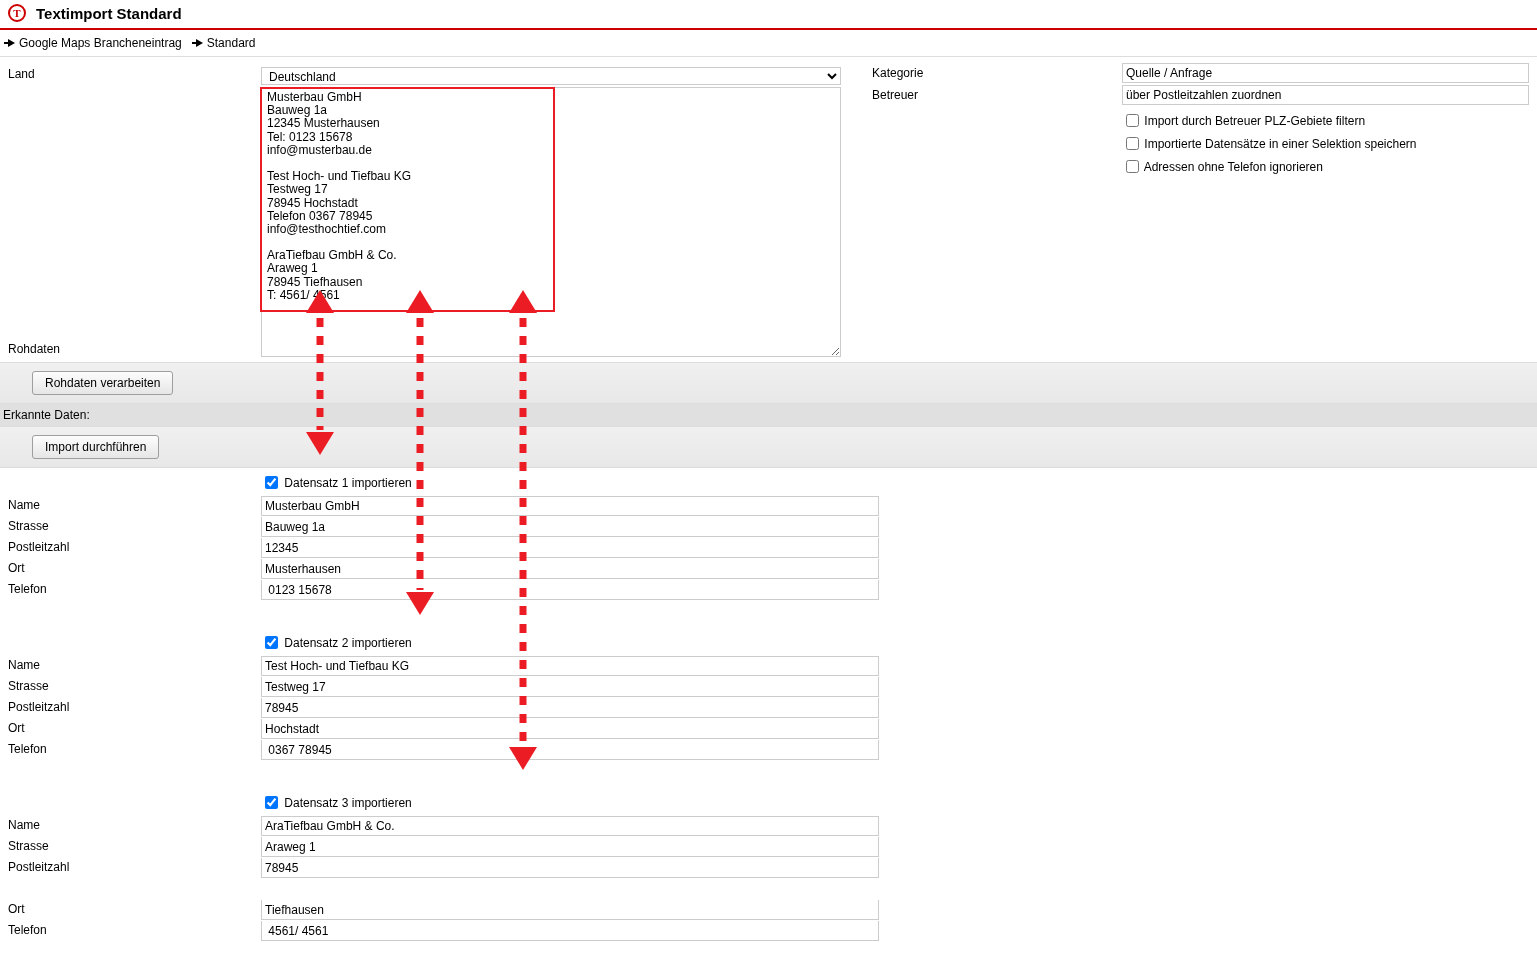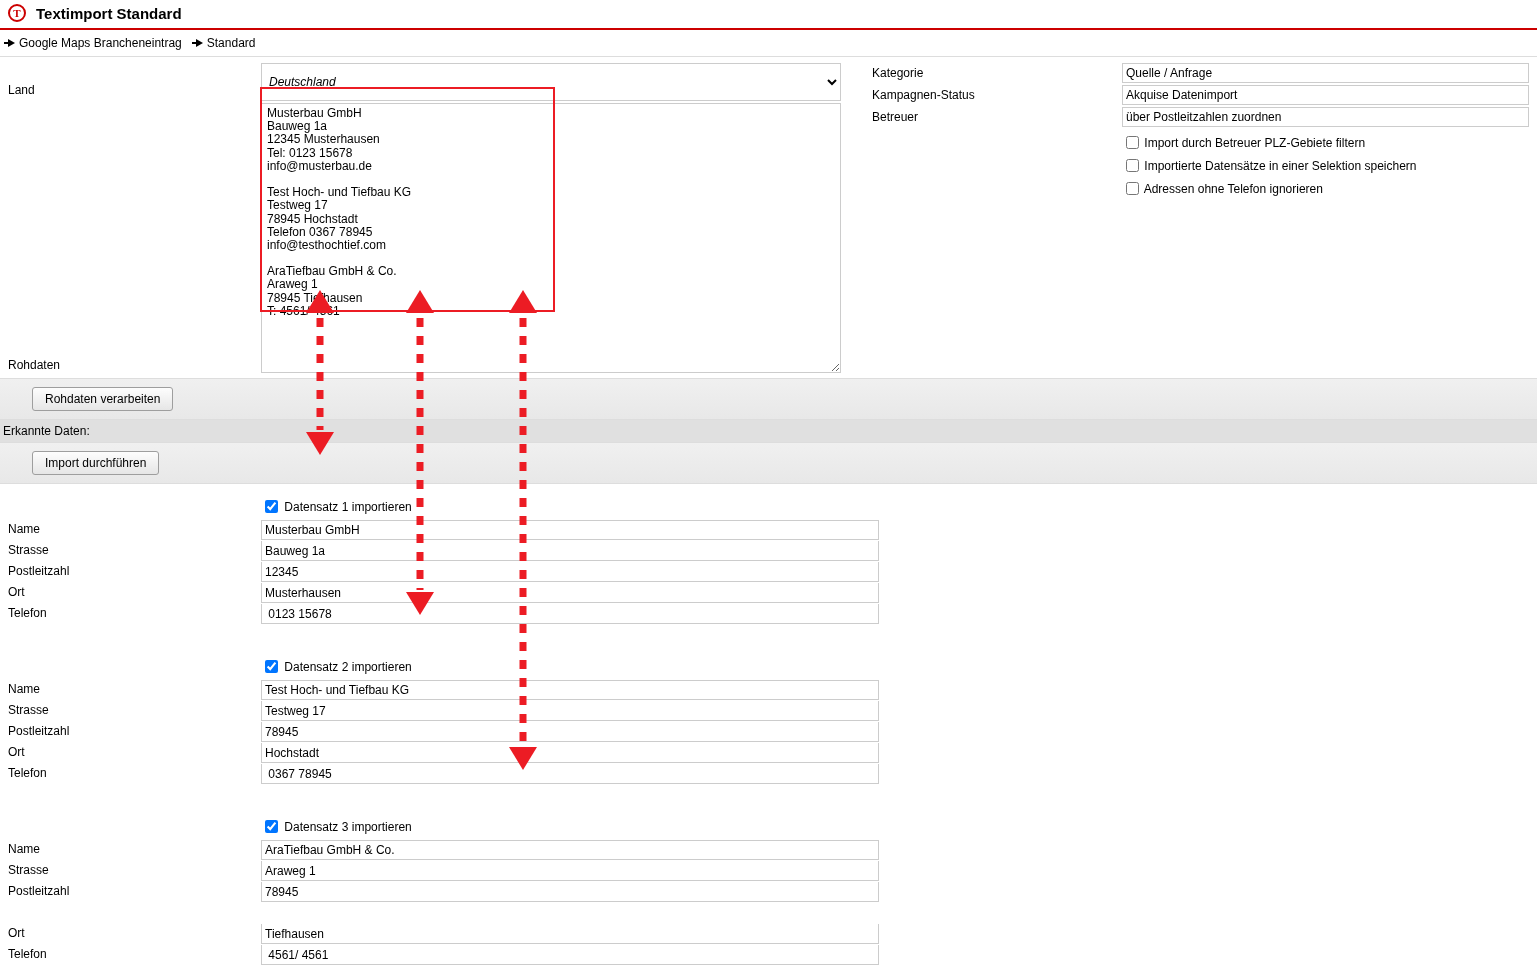--- a/index.html
+++ b/index.html
@@ -51,21 +51,21 @@
   .right-col { flex: 1; padding: 8px 8px 12px 12px; }
   .form-row { display:flex; align-items:flex-end; margin-bottom:2px; }
   .form-label { flex:0 0 253px; padding:4px 4px 4px 0; }
   .form-field { flex:1; }
   select.full, input.full {
     width:100%; height:20px;
     border:1px solid #ccc; font-size:12px;
     font-family: Arial; padding:1px 3px;
     background:#fff;
   }
-  select.full{ height:38px;font-style:italic; }
+  select.full{ height:18px; }
   textarea.raw {
     width:580px; height:270px;
     border:1px solid #ccc; font-size:12px;
     font-family: Arial;
     padding:3px 5px;
     resize: both;
     line-height:1.1;
   }
   .redbox {
     position:absolute; border:2px solid #ec1c24;
@@ -75,21 +75,21 @@
   .action-bar {
     background: linear-gradient(#f0f0f0,#e8e8e8);
     padding:8px; border:1px solid #ddd; border-left:none; border-right:none;
   }
   button.sys {
     background: linear-gradient(#fdfdfd,#e6e6e6);
     border:1px solid #9e9e9e; border-radius:3px;
     padding:4px 12px; font-size:12px; cursor:pointer;margin-left:24px;
   }
   .erkannte { background:#e0e0e0; padding:4px 3px; font-size:12px; }
-  .record-block { margin-top:8px; }
+  .record-block { }
   .record-grid .form-row{ margin-bottom:0;}
   .record-grid input.full{ border:1px solid #ccc; }
   .record-grid .form-row + .form-row input.full{ border-top:none;}
   .record-grid .form-label{ padding-top:3px;}
   .cb-row{ padding:3px 0 3px 0; }
   .cb-row input{ position:relative; top:2px;}
   .right-row{ display:flex; align-items:center; margin-bottom:2px;}
   .right-label{ flex:0 0 250px; padding:2px 0;}
   .right-field{ flex:1;}
   .right-field input.full, .right-field select.full{ width:100%;}
@@ -156,24 +156,20 @@
     <div class="redbox"></div>
 
   </div>
 
   <div class="right-col" style="padding-top:6px;">
     <div class="right-row">
       <div class="right-label">Kategorie</div>
       <div class="right-field"><input class="full" value="Quelle / Anfrage" style=""></div>
     </div>
     <div class="right-row">
-      <div class="right-label">Kampagnen-Status</div>
-      <div class="right-field"><input class="full" value="Akquise Datenimport" style=""></div>
-    </div>
-    <div class="right-row">
       <div class="right-label">Betreuer</div>
       <div class="right-field"><input class="full" value="über Postleitzahlen zuordnen" style=""></div>
     </div>
     <div class="opt-row">
       <label><input type="checkbox" style=""> <span>Import durch Betreuer PLZ-Gebiete filtern</span></label>
     </div>
     <div class="opt-row">
       <label><input type="checkbox" style=""> <span>Importierte Datensätze in einer Selektion speichern</span></label>
     </div>
     <div class="opt-row">

